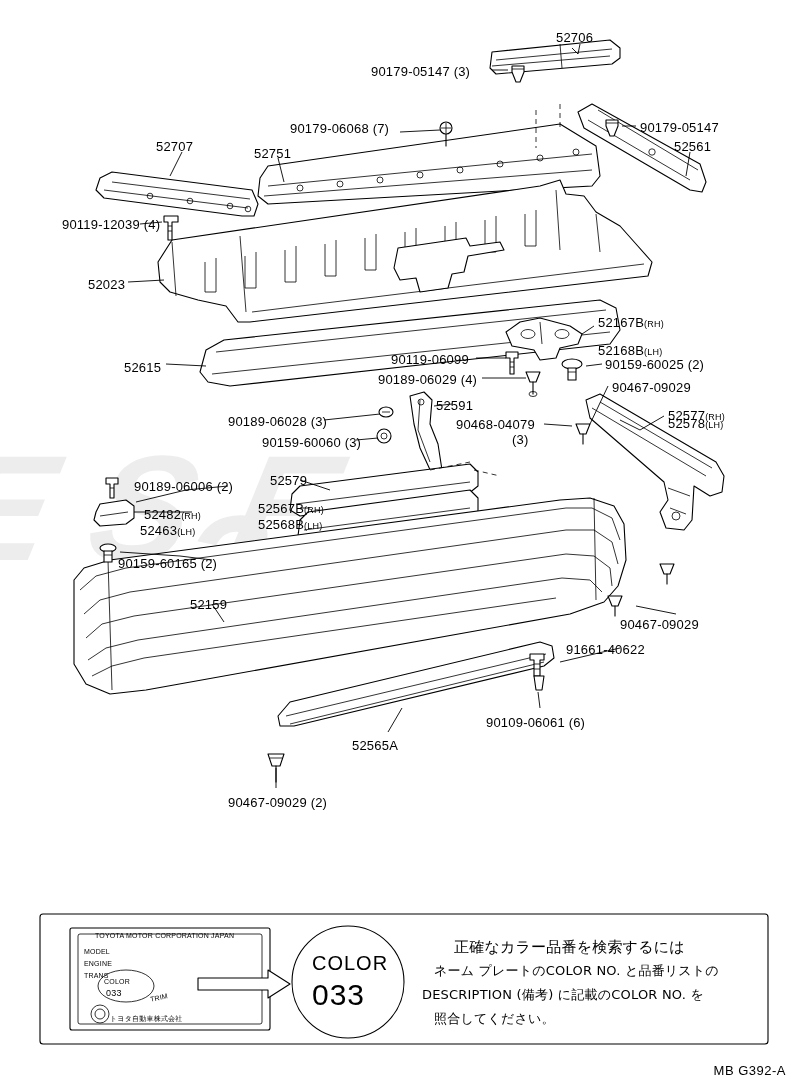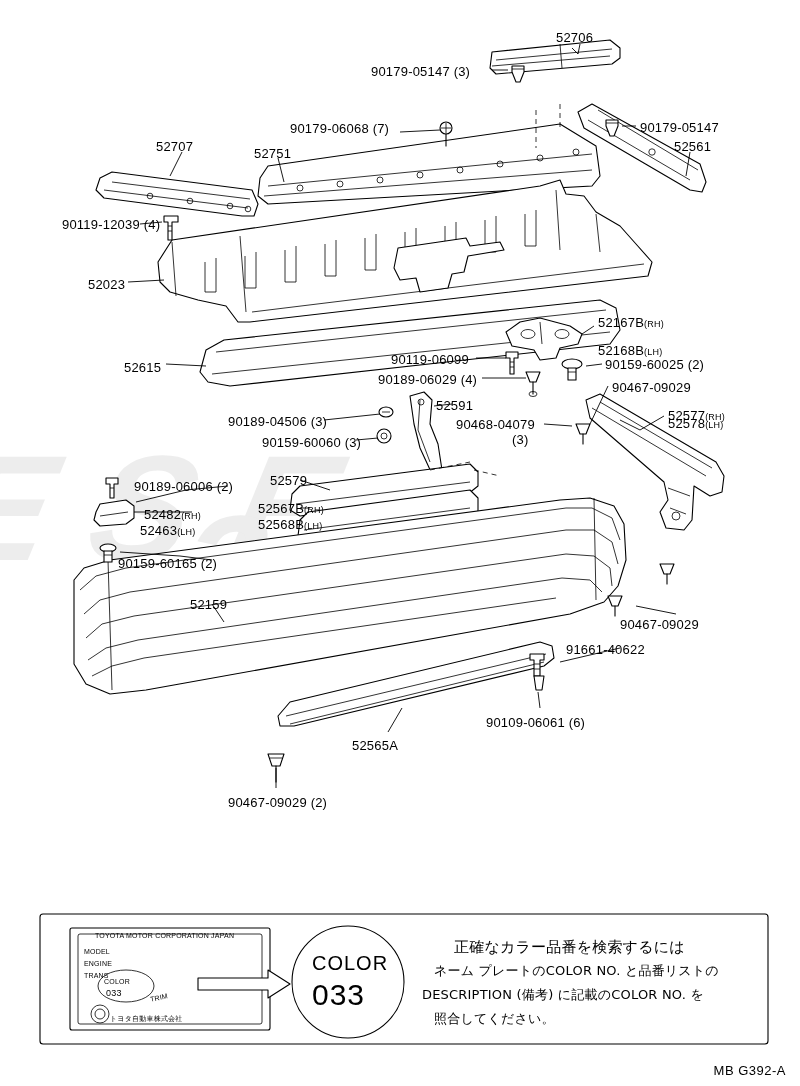--- a/index.html
+++ b/index.html
@@ -348,21 +348,21 @@
     <div class="lbl" style="left: 22px; top: 217px; margin-left: 40px;"><span>90119-12039 (4)</span></div>
     <div class="lbl" style="left: 88px; top: 277px;"><span>52023</span></div>
     <div class="lbl" style="left: 598px; top: 315px;"><span>52167B</span><span class="sfx">(RH)</span></div>
     <div class="lbl" style="left: 598px; top: 331px; margin-top: 12px;"><span>52168B</span><span class="sfx">(LH)</span></div>
     <div class="lbl" style="left: 391px; top: 352px;"><span>90119-06099</span></div>
     <div class="lbl" style="left: 605px; top: 357px;"><span>90159-60025 (2)</span></div>
     <div class="lbl" style="left: 124px; top: 360px;"><span>52615</span></div>
     <div class="lbl" style="left: 378px; top: 372px;"><span>90189-06029 (4)</span></div>
     <div class="lbl" style="left: 612px; top: 380px;"><span>90467-09029</span></div>
     <div class="lbl" style="left: 436px; top: 398px;"><span>52591</span></div>
-    <div class="lbl" style="left: 228px; top: 414px;"><span>90189-04506 (3)</span></div>
+    <div class="lbl" style="left: 228px; top: 414px;"><span>90189-06028 (3)</span></div>
     <div class="lbl" style="left: 456px; top: 417px;"><span>90468-04079</span></div>
     <div class="lbl" style="left: 668px; top: 408px;"><span>52577</span><span class="sfx">(RH)</span></div>
     <div class="lbl" style="left: 668px; top: 416px;"><span>52578</span><span class="sfx">(LH)</span></div>
     <div class="lbl" style="left: 262px; top: 435px;"><span>90159-60060 (3)</span></div>
     <div class="lbl" style="left: 512px; top: 432px;"><span>(3)</span></div>
     <div class="lbl" style="left: 270px; top: 473px;"><span>52579</span></div>
     <div class="lbl" style="left: 134px; top: 479px;"><span>90189-06006 (2)</span></div>
     <div class="lbl" style="left: 258px; top: 501px; text-align: right;"><span>52567B</span><span class="sfx">(RH)</span></div>
     <div class="lbl" style="left: 144px; top: 507px;"><span>52482</span><span class="sfx">(RH)</span></div>
     <div class="lbl" style="left: 258px; top: 517px;"><span>52568B</span><span class="sfx">(LH)</span></div>

